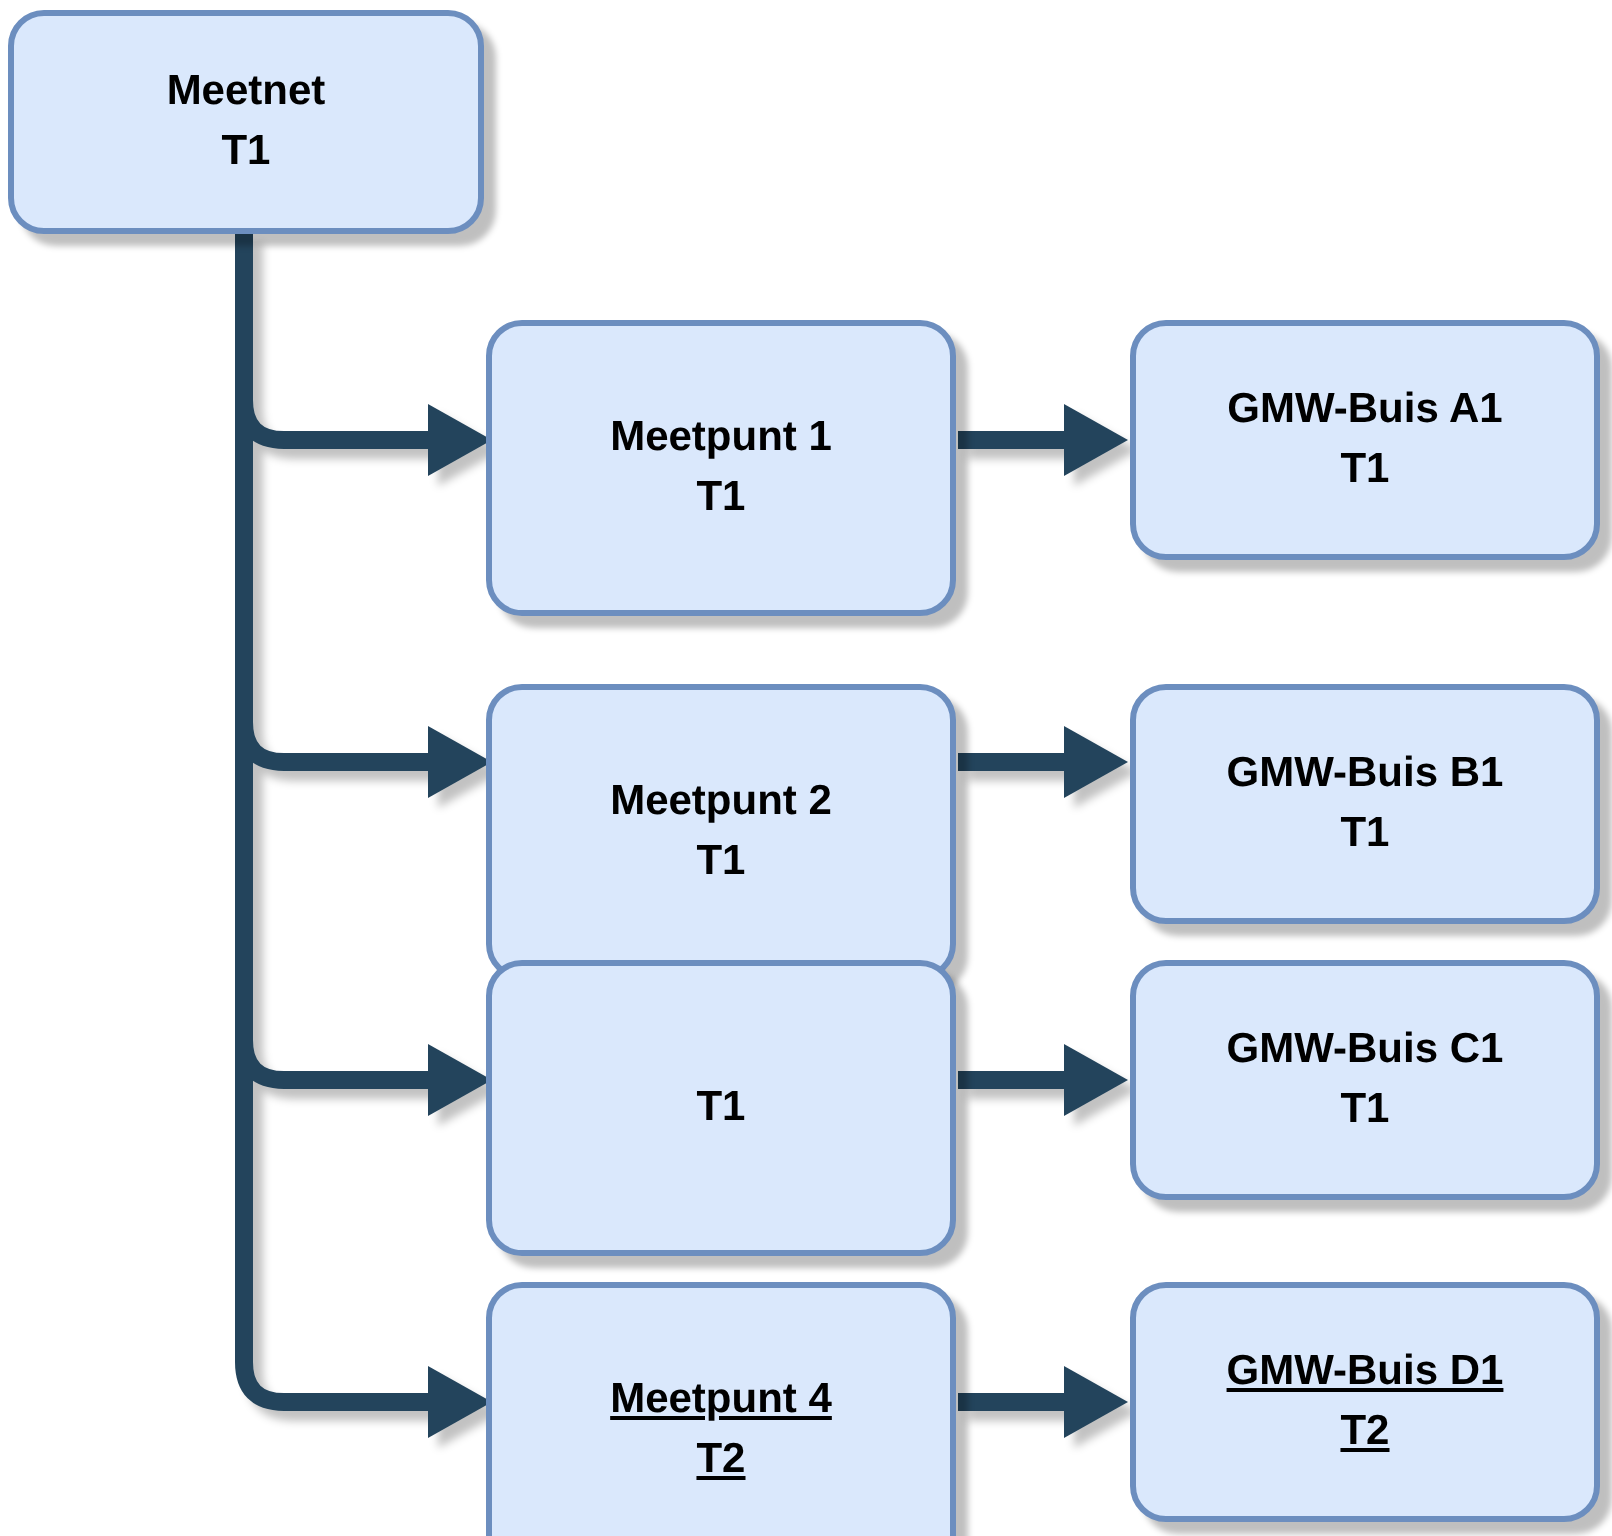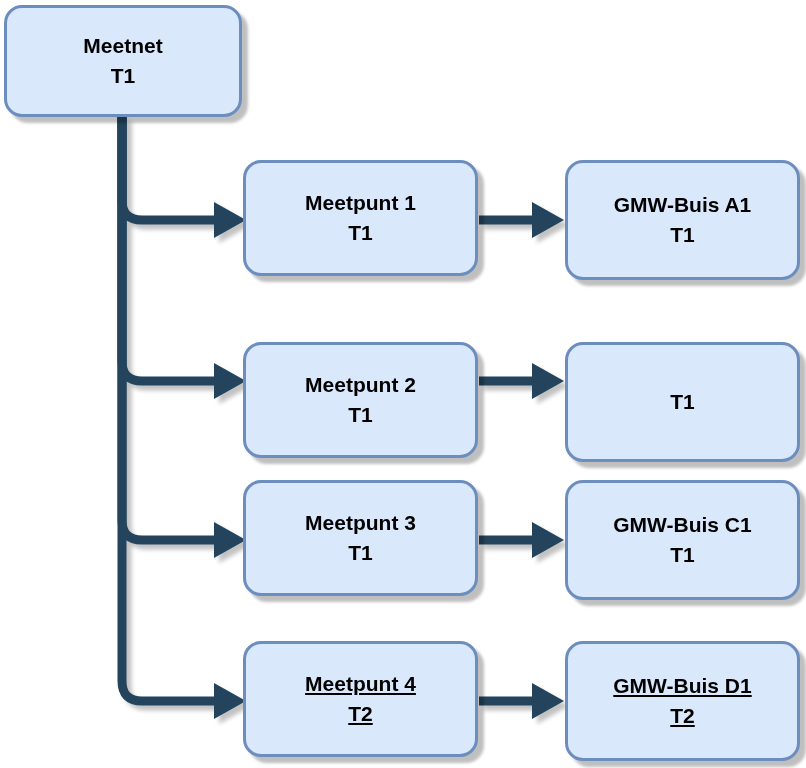--- a/index.html
+++ b/index.html
@@ -37,21 +37,21 @@
     flex-direction: column;
     align-items: center;
     justify-content: center;
     text-align: center;
     font-weight: bold;
     font-size: 21px;
     line-height: 30px;
     color: var(--text, #000000);
   }
   .node-root { left: 4px;   top: 5px;   width: 238px; height: 112px; }
-  .col-mp    { left: 243px; width: 235px; height: 116px; }
+  .col-mp    { left: 243px; width: 235px; height: 148px; }
   .col-gmw   { left: 565px; width: 235px; height: 120px; }
   .row-1 { top: 160px; }
   .row-2 { top: 321px; margin-top: 21px; }
   .row-3 { top: 480px; }
   .row-4 { top: 641px; text-decoration: underline; }
 </style>
 </head>
 <body>
 
 <div class="canvas">
@@ -89,25 +89,25 @@
   <div class="node col-gmw row-1">
     <span>GMW-Buis A1</span>
     <span>T1</span>
   </div>
 
   <div class="node col-mp row-2">
     <span>Meetpunt 2</span>
     <span>T1</span>
   </div>
   <div class="node col-gmw row-2">
+    <span>GMW-Buis B1</span>
     <span>T1</span>
   </div>
 
   <div class="node col-mp row-3">
-    <span>Meetpunt 3</span>
     <span>T1</span>
   </div>
   <div class="node col-gmw row-3">
     <span>GMW-Buis C1</span>
     <span>T1</span>
   </div>
 
   <div class="node col-mp row-4">
     <span>Meetpunt 4</span>
     <span>T2</span>

